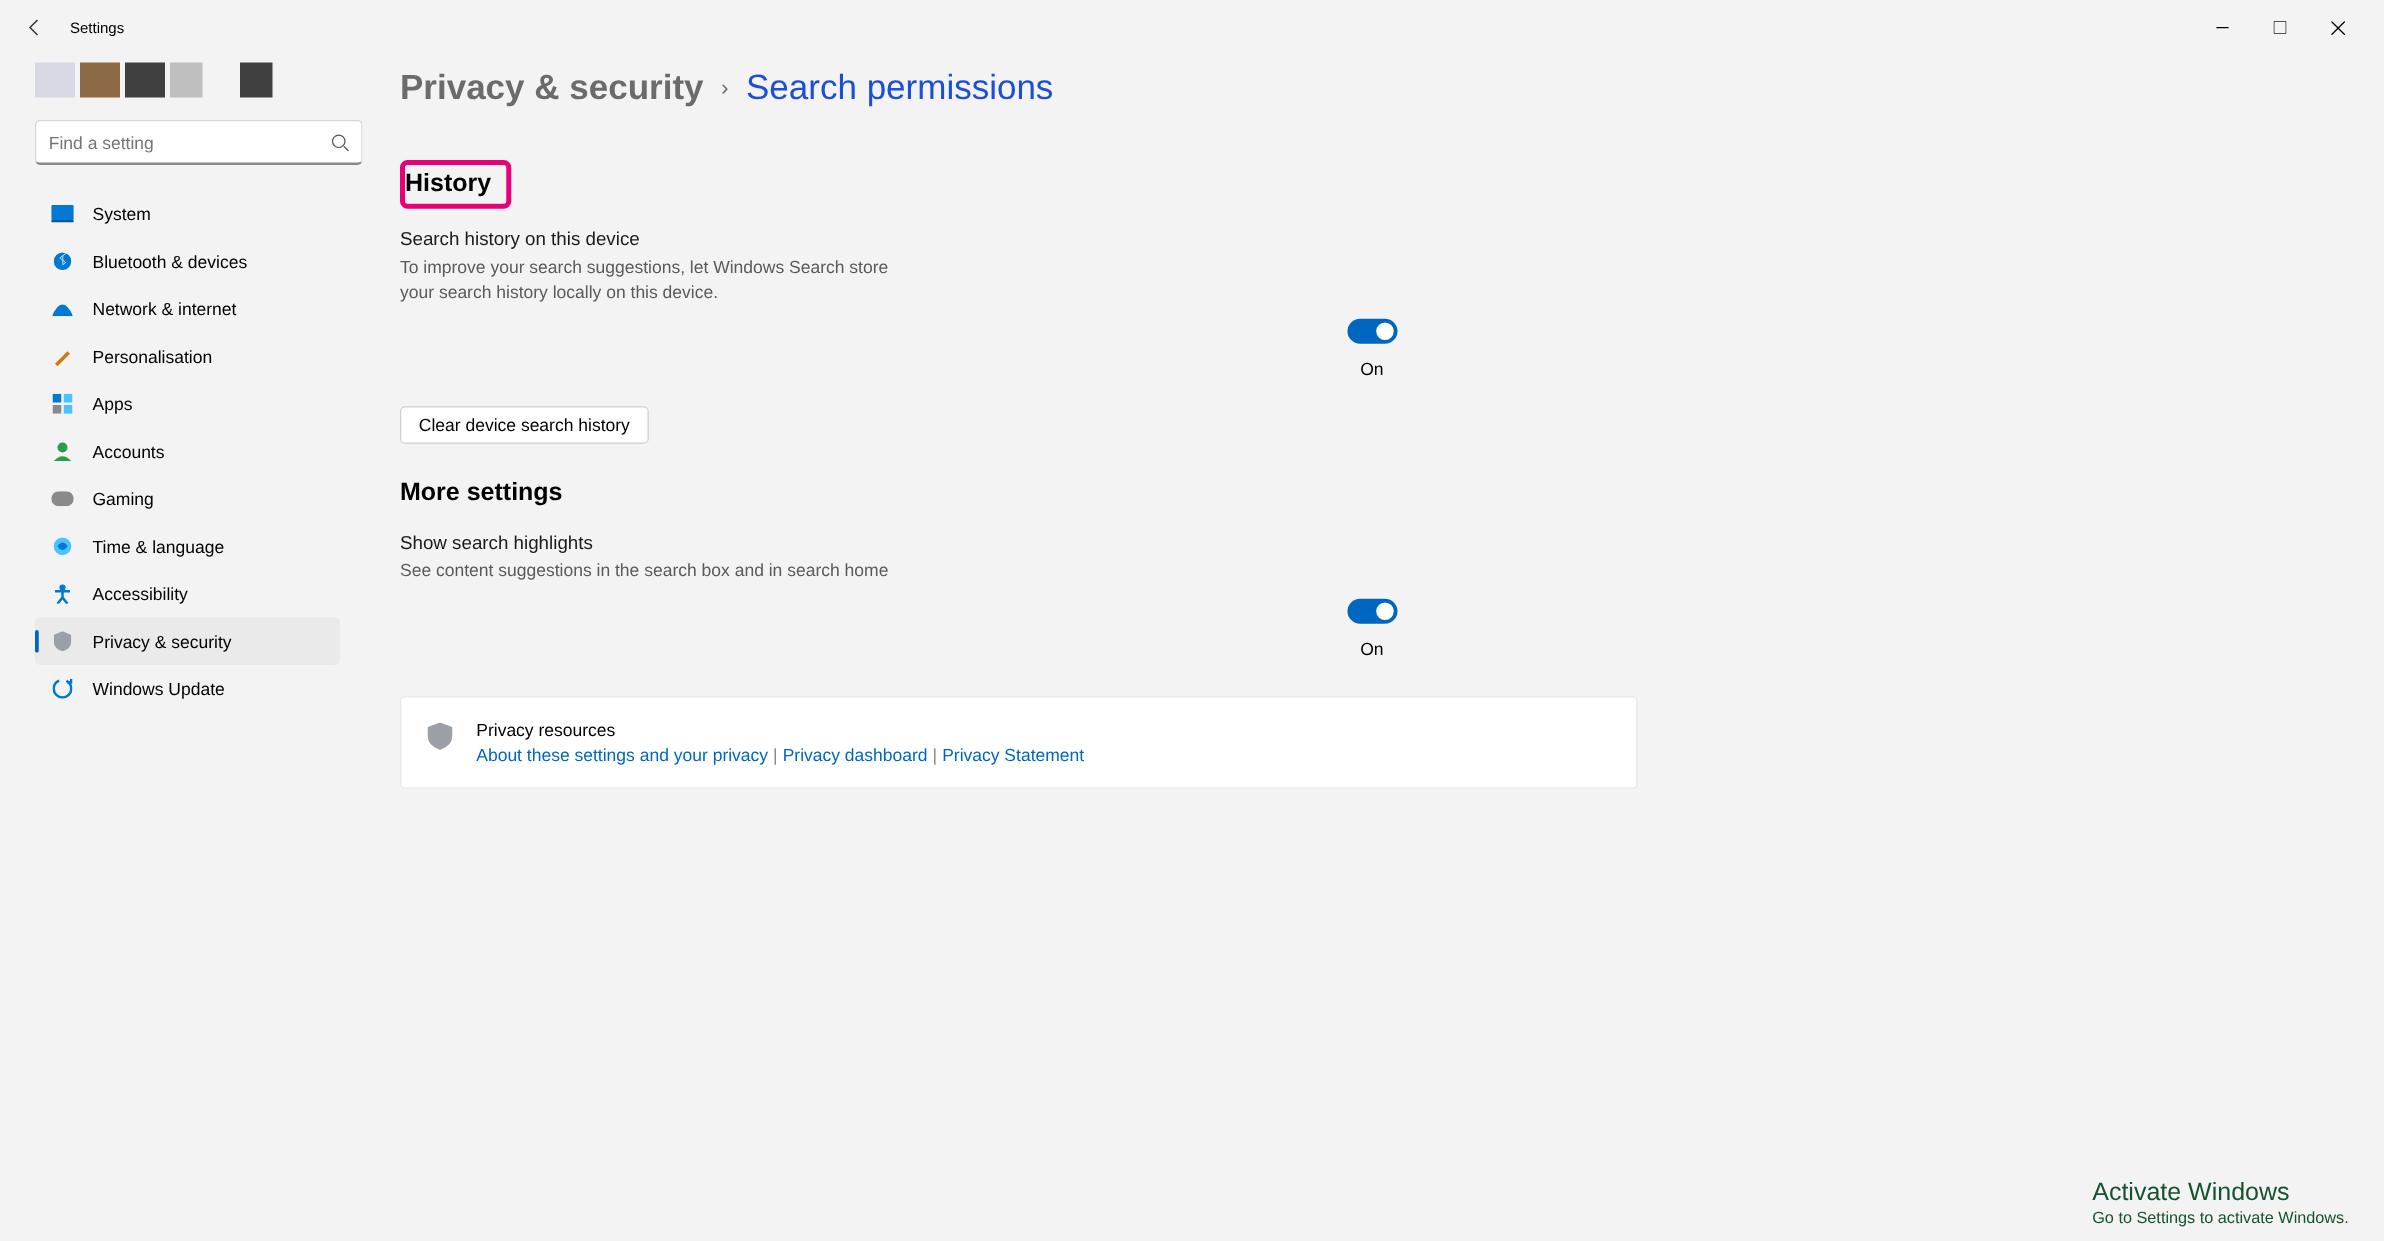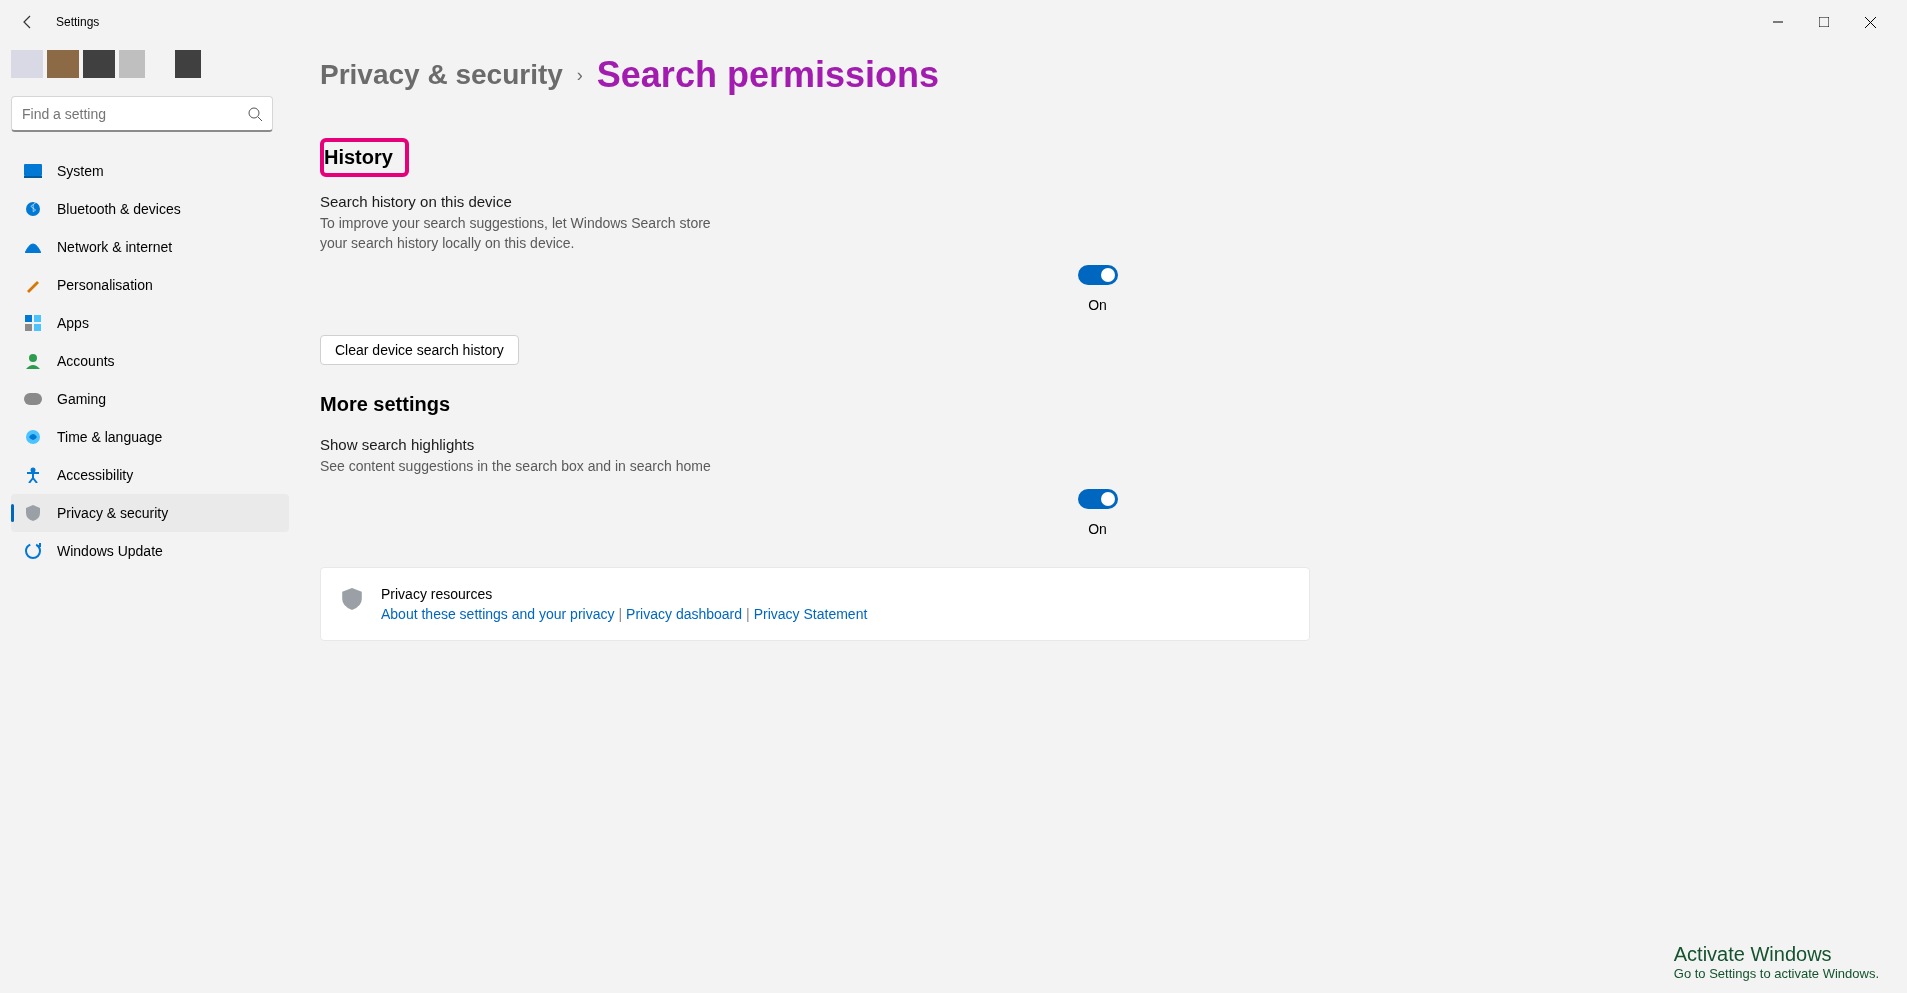--- a/index.html
+++ b/index.html
@@ -5,36 +5,36 @@
 * { margin: 0; padding: 0; box-sizing: border-box; font-family: "Segoe UI", -apple-system, sans-serif; }
 body { background: #f3f3f3; width: 1907px; height: 993px; overflow: hidden; position: relative; }
 
 .titlebar { display: flex; align-items: center; height: 44px; padding: 0 14px; }
 .back-btn { width: 28px; height: 28px; display: flex; align-items: center; justify-content: center; cursor: pointer; }
 .app-title { font-size: 12px; margin-left: 14px; color: #000; }
 .win-controls { margin-left: auto; display: flex; gap: 0; }
 .win-btn { width: 46px; height: 32px; display: flex; align-items: center; justify-content: center; cursor: pointer; }
 
 .layout { display: flex; height: calc(100% - 44px); }
-.sidebar { width: 300px; padding: 0 11px; }
+.sidebar { width: 300px; padding: 0 28px; }
 .avatar-area { padding: 6px 0 18px 0; display: flex; gap: 4px; }
 .avatar-area .blk { height: 28px; }
 .search-box { display: flex; align-items: center; width: 262px; height: 36px; background: #fff; border: 1px solid #d6d6d6; border-radius: 4px; padding: 0 10px; margin-bottom: 20px; border-bottom: 2px solid #8a8a8a; }
 .search-box input { border: none; outline: none; flex: 1; font-size: 14px; background: transparent; }
 .nav { list-style: none; }
 .nav li { display: flex; align-items: center; height: 38px; padding: 0 12px; border-radius: 4px; font-size: 14px; cursor: pointer; position: relative; }
 .nav li .icon { width: 20px; height: 20px; margin-right: 14px; display: flex; align-items: center; justify-content: center; }
 .nav li.active { background: #eaeaea; }
 .nav li.active::before { content: ""; position: absolute; left: 0; top: 10px; bottom: 10px; width: 3px; background: #0067c0; border-radius: 2px; }
 
 .main { flex: 1; padding: 10px 32px 0 20px; overflow-y: auto; }
 .crumb { display: flex; align-items: center; gap: 14px; margin-bottom: 42px; }
 .crumb .parent { font-size: 28px; font-weight: 600; color: #6b6b6b; }
 .crumb .chev { font-size: 18px; color: #6b6b6b; }
-.crumb .current { font-size: 36px; font-weight: 700; color: #a21caf; }
+.crumb .current { font-size: 28px; font-weight: 400; color: #1d4ed8; }
 
 .section-title { font-size: 20px; font-weight: 600; margin-bottom: 20px; }
 .highlight { border: 4px solid #e6007a; border-radius: 6px; padding: 4px 12px 4px 0; display: inline-block; margin-bottom: 16px; }
 
 .setting-title { font-size: 15px; color: #1a1a1a; margin-bottom: 4px; }
 .setting-desc { font-size: 14px; color: #5a5a5a; max-width: 420px; line-height: 1.4; }
 .toggle-row { display: flex; align-items: center; gap: 12px; margin-top: 12px; flex-direction: column; }
 .toggle { width: 40px; height: 20px; background: #0067c0; border-radius: 10px; position: relative; cursor: pointer; }
 .toggle::after { content: ""; position: absolute; right: 3px; top: 3px; width: 14px; height: 14px; background: #fff; border-radius: 50%; }
 .toggle-label { font-size: 14px; }

